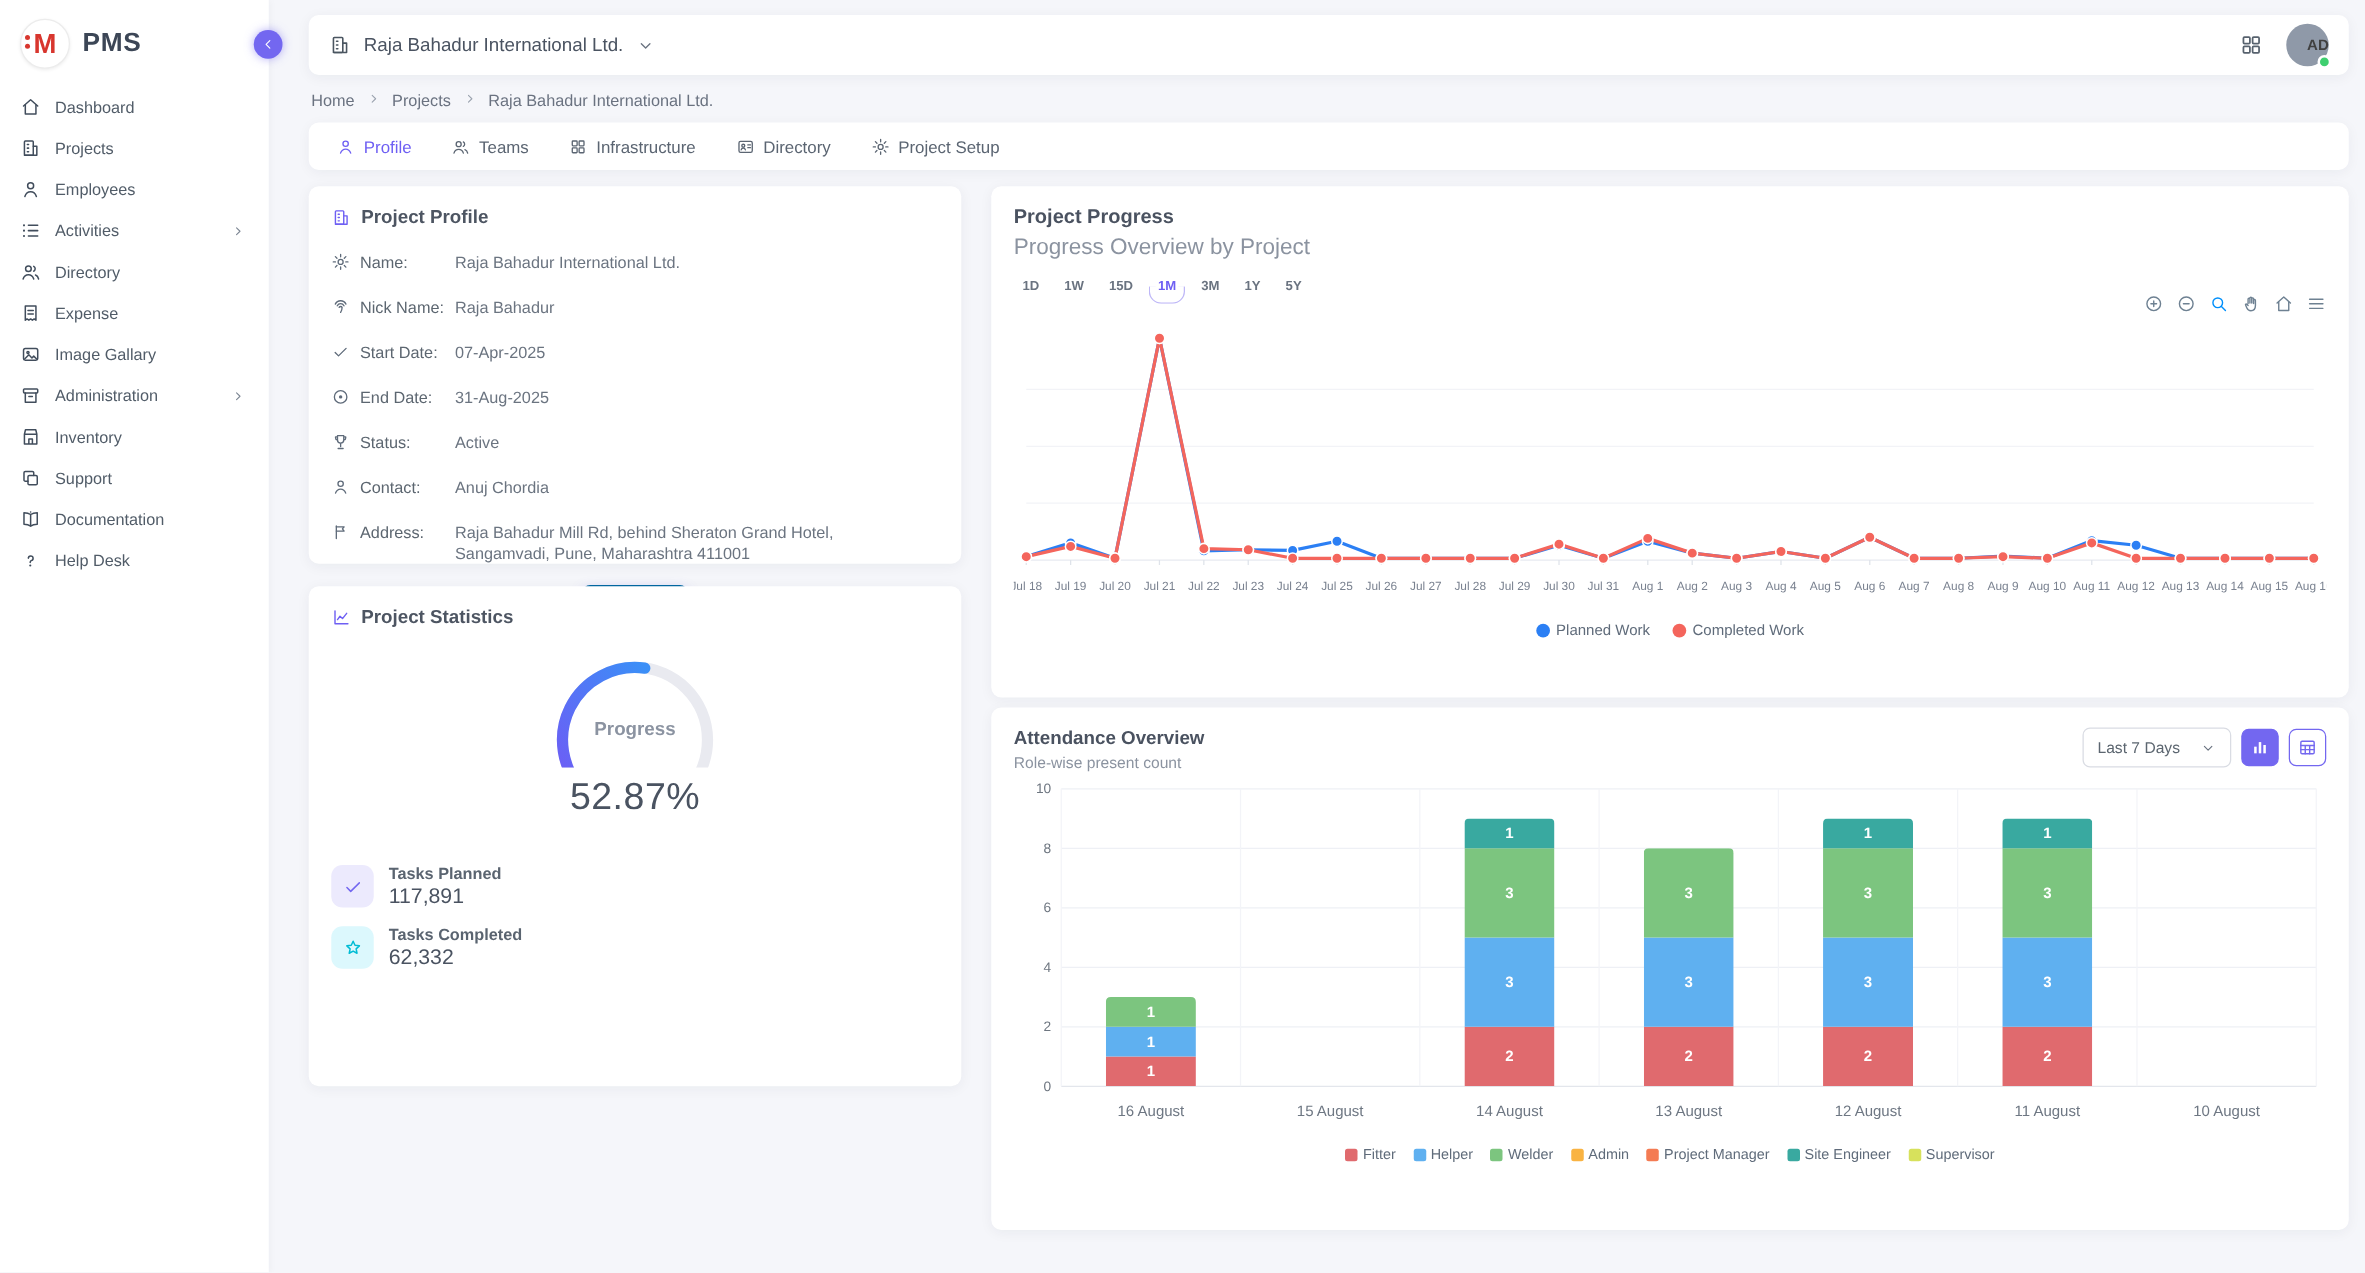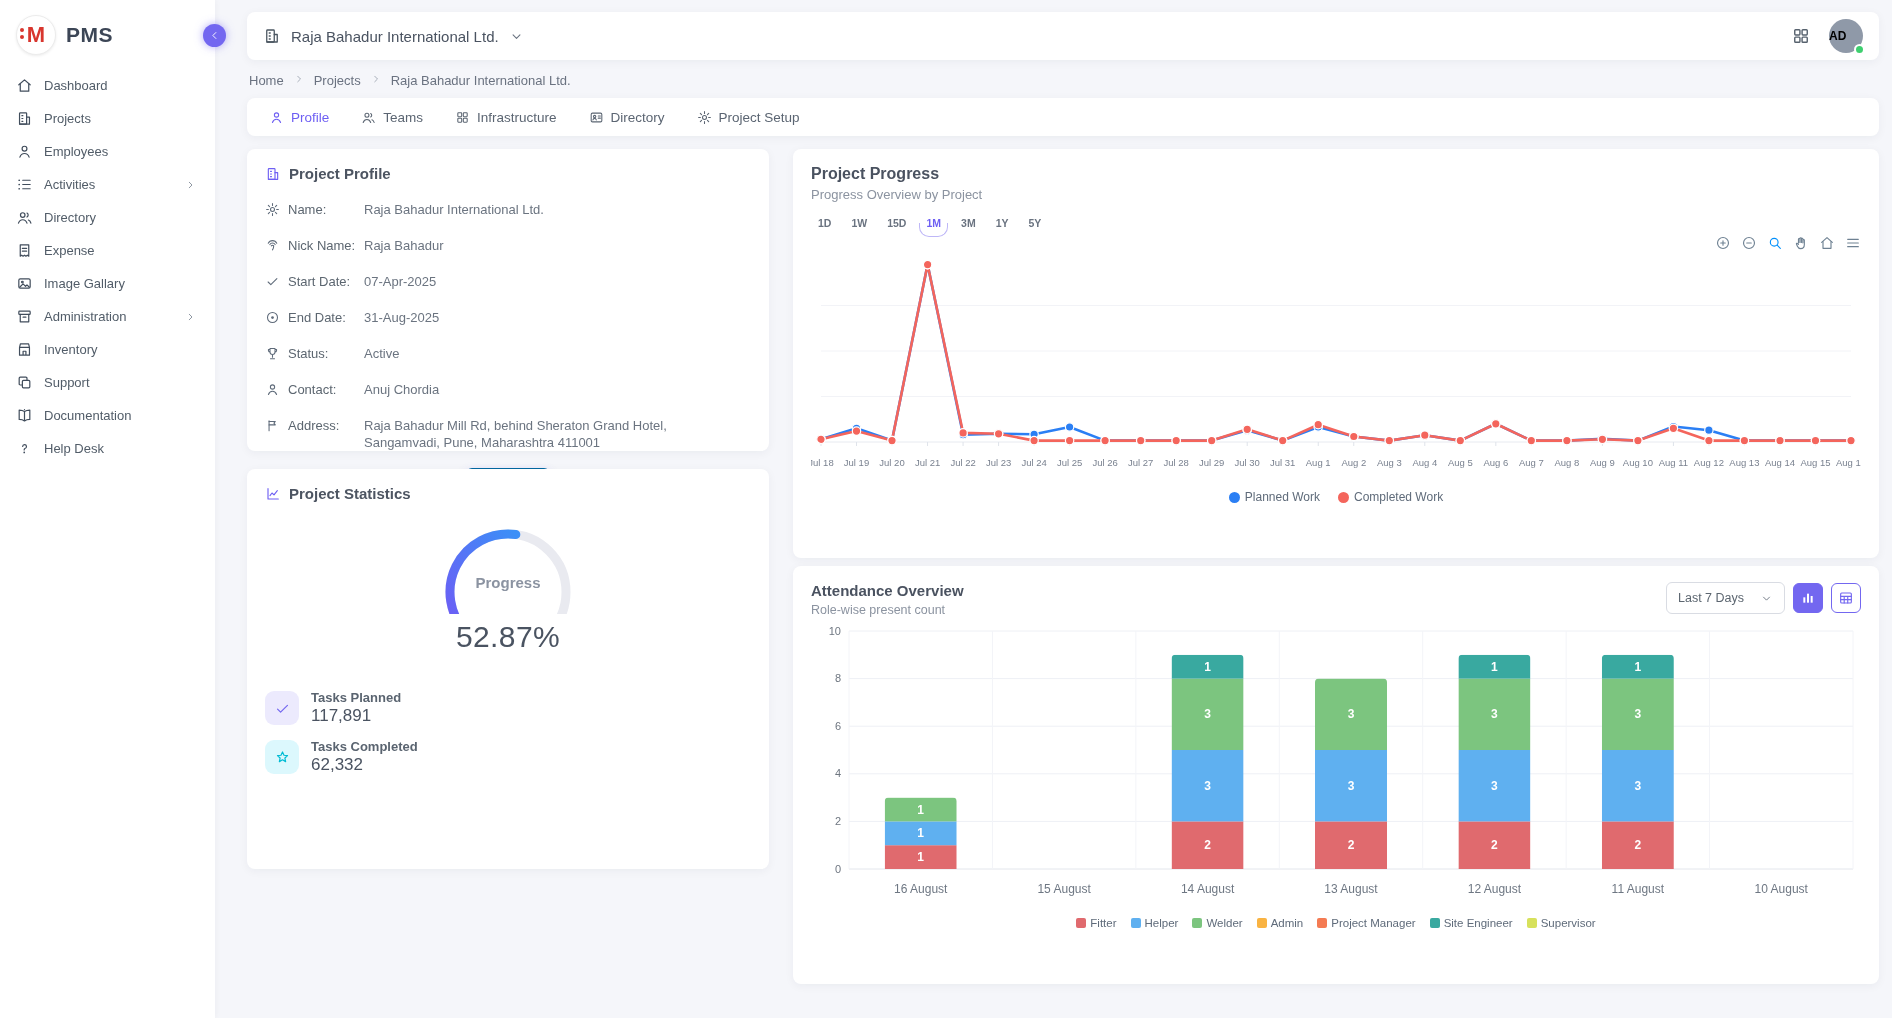--- a/index.html
+++ b/index.html
@@ -22,21 +22,21 @@
   
   .content { flex:1; padding:12px 14px 0 32px; position:relative; }
   .card { background:#fff; border-radius:8px; box-shadow:0 2px 10px rgba(25,35,65,.05); }
 
   .topbar { height:48px; display:flex; align-items:center; padding:0 16px; gap:10px; }
   .topbar .b-ic { width:18px; height:18px; color:#4a5560; }
   .hdr-title { font-size:15px; font-weight:500; color:#4a5361; }
   .topbar .dd { width:15px; height:15px; color:#6a7380; }
   .topbar-right { margin-left:auto; display:flex; align-items:center; gap:18px; }
   .apps-ic { width:20px; height:20px; color:#57626e; cursor:pointer; }
-  .avatar { position:relative; width:34px; height:34px; border-radius:50%; background:#8f99a8; color:#000000; font-size:12px; font-weight:700; display:flex; align-items:center; justify-content:flex-start; cursor:pointer; }
+  .avatar { position:relative; width:34px; height:34px; border-radius:50%; background:#8f99a8; color:#404040; font-size:12px; font-weight:700; display:flex; align-items:center; justify-content:flex-end; cursor:pointer; }
   .status-dot { position:absolute; right:-2px; bottom:-2px; width:11px; height:11px; border-radius:50%; background:#3ecf6f; border:2px solid #fff; }
 
   .breadcrumb { display:flex; align-items:center; gap:9px; margin:13px 2px 10px; font-size:13px; color:#6a7280; }
   .breadcrumb .ic { width:12px; height:12px; color:#9aa2ae; }
   .crumb { cursor:pointer; }
 
   .tabsbar { height:38px; display:flex; align-items:center; padding:0 8px; gap:4px; margin-bottom:13px; }
   .tab { display:flex; align-items:center; gap:7px; padding:9px 14px; font-size:13.5px; font-weight:500; color:#5b6572; cursor:pointer; border-radius:6px; }
   .tab .ic { width:15px; height:15px; }
   .tab.active { color:#6e5ff3; }
@@ -66,21 +66,21 @@
   .icon-box { width:34px; height:34px; border-radius:9px; display:flex; align-items:center; justify-content:center; }
   .icon-box .ic { width:17px; height:17px; }
   .theme-purple { background:#eceafd; color:#7367f0; }
   .theme-cyan { background:#dcf8fd; color:#00bcd4; }
   .stat-label { font-size:13px; font-weight:700; color:#5a6470; }
   .stat-value { font-size:17px; color:#4a5361; margin-top:1px; }
 
   
   .progress-card { padding:16px 18px; height:409px; position:relative; }
   .pc-title { font-size:16px; font-weight:600; color:#4a5260; }
-  .pc-sub { font-size:13px; color:#8b93a0; margin-top:4px; }
+  .pc-sub { font-size:18px; color:#8b93a0; margin-top:4px; }
   .ranges { display:flex; gap:6px; margin-top:12px; }
   .range { font-size:10.5px; font-weight:700; color:#6a7380; padding:3px 7px 5px; position:relative; cursor:pointer; }
   .range.active { color:#6e5ff3; }
   .range.active::after { content:""; position:absolute; left:0; right:0; top:45%; bottom:-3px; border:1px solid #beb7f7; border-top:none; border-radius:0 0 10px 10px; }
   .chart-toolbar { position:absolute; right:18px; top:86px; display:flex; gap:10px; align-items:center; }
   .chart-toolbar .ic { width:16px; height:16px; color:#6e8192; cursor:pointer; }
   .chart-toolbar .ic.active-tool { color:#008ffb; }
   .line-chart-wrap { margin-top:12px; }
   .chart-legend { display:flex; justify-content:center; gap:18px; font-size:12px; color:#5f6b7a; margin-top:4px; }
   .chart-legend .li { display:flex; align-items:center; gap:5px; cursor:pointer; }

